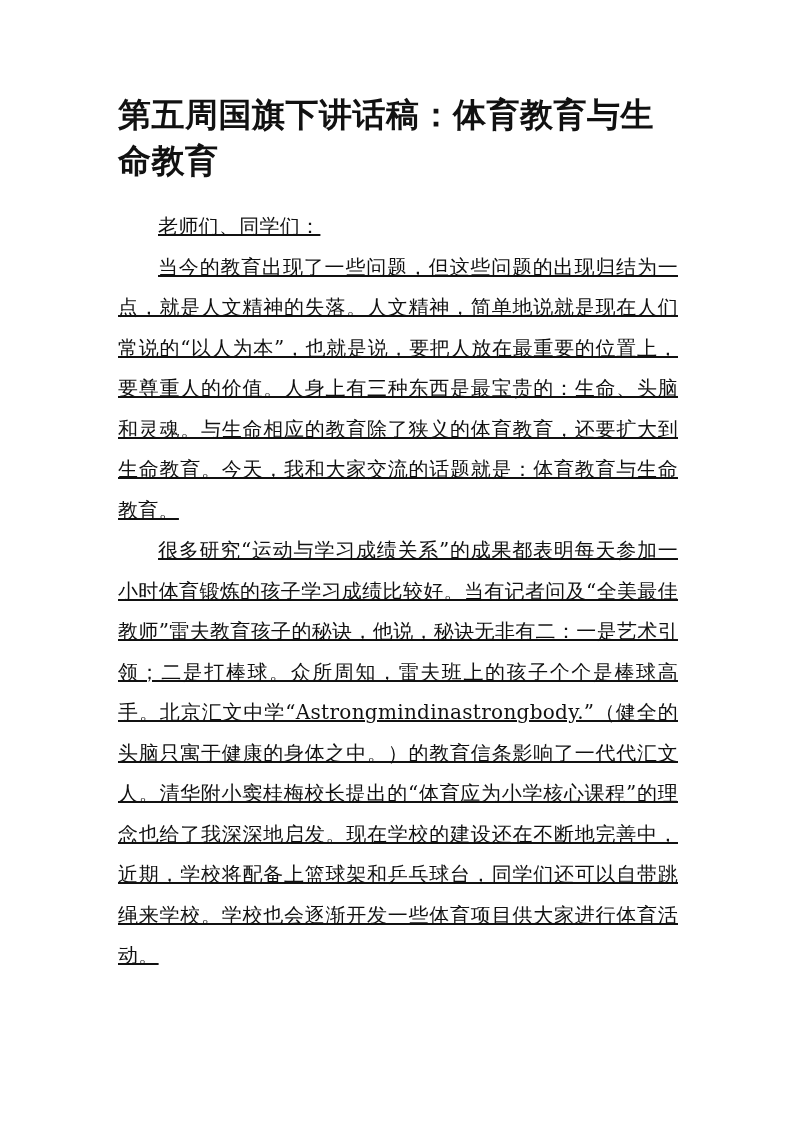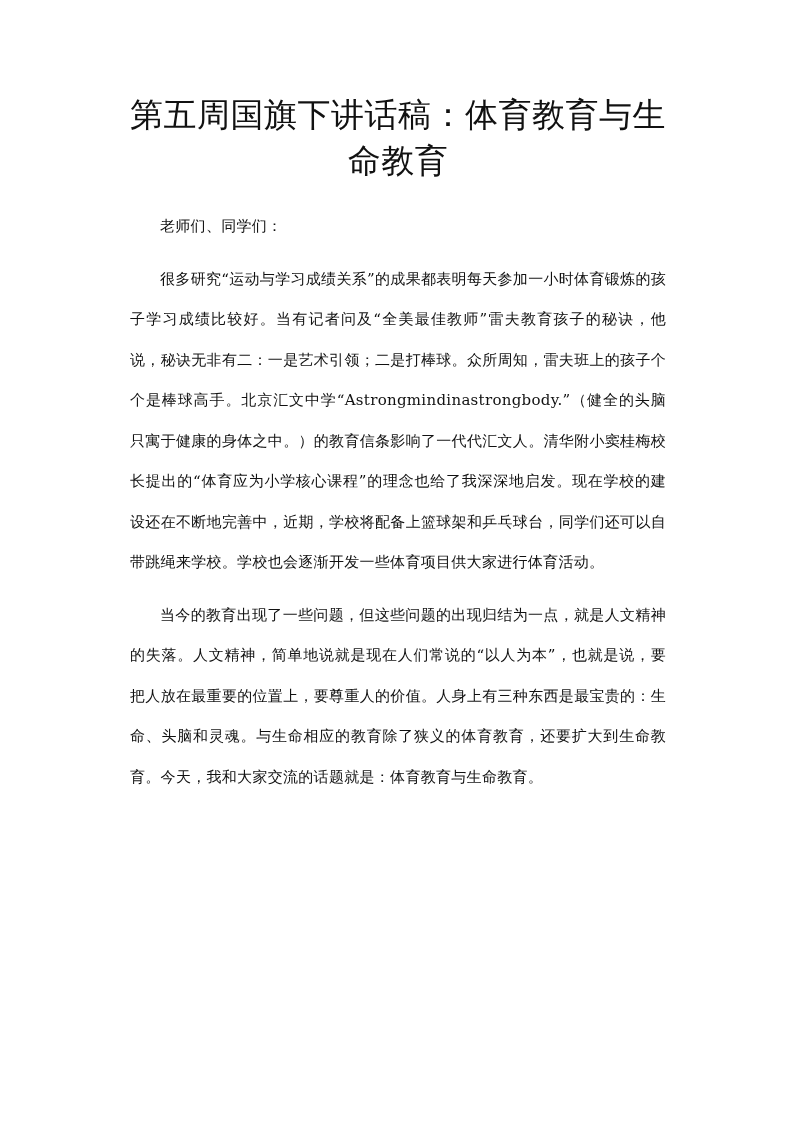--- a/index.html
+++ b/index.html
@@ -3,29 +3,29 @@
 <meta charset="utf-8">
 <style>
   html, body { margin: 0; padding: 0; background: #ffffff; }
   body { width: 794px; height: 1123px; position: relative; overflow: hidden; }
   .page {
     position: absolute; left: 118px; top: 92px; width: 560px;
     color: #111111;
     font-family: "DejaVu Serif", "Liberation Serif", serif;
   }
   .title {
-    text-align: center; font-size: 33px; line-height: 46px;
-    font-weight: normal; margin: 0 0 22px 0; letter-spacing: 0.5px;
+    font-size: 33px; line-height: 46px;
+    font-weight: bold; margin: 0 0 22px 0; letter-spacing: 0.5px;
   }
   .para {
-    font-size: 15px; line-height: 40.5px; margin: 12px;
-    text-align: justify; text-indent: 2em; letter-spacing: 0.3px;
+    font-size: 20px; line-height: 40.5px; margin: 0;
+    text-align: justify; text-indent: 2em; letter-spacing: 0.3px; text-decoration: underline;
   }
 </style>
 </head>
 <body>
 
 <div class="page">
   <h1 class="title">第五周国旗下讲话稿：体育教育与生命教育</h1>
   <p class="para">老师们、同学们：</p>
+  <p class="para">当今的教育出现了一些问题，但这些问题的出现归结为一点，就是人文精神的失落。人文精神，简单地说就是现在人们常说的“以人为本”，也就是说，要把人放在最重要的位置上，要尊重人的价值。人身上有三种东西是最宝贵的：生命、头脑和灵魂。与生命相应的教育除了狭义的体育教育，还要扩大到生命教育。今天，我和大家交流的话题就是：体育教育与生命教育。</p>
   <p class="para">很多研究“运动与学习成绩关系”的成果都表明每天参加一小时体育锻炼的孩子学习成绩比较好。当有记者问及“全美最佳教师”雷夫教育孩子的秘诀，他说，秘诀无非有二：一是艺术引领；二是打棒球。众所周知，雷夫班上的孩子个个是棒球高手。北京汇文中学“Astrongmindinastrongbody.”（健全的头脑只寓于健康的身体之中。）的教育信条影响了一代代汇文人。清华附小窦桂梅校长提出的“体育应为小学核心课程”的理念也给了我深深地启发。现在学校的建设还在不断地完善中，近期，学校将配备上篮球架和乒乓球台，同学们还可以自带跳绳来学校。学校也会逐渐开发一些体育项目供大家进行体育活动。</p>
-  <p class="para">当今的教育出现了一些问题，但这些问题的出现归结为一点，就是人文精神的失落。人文精神，简单地说就是现在人们常说的“以人为本”，也就是说，要把人放在最重要的位置上，要尊重人的价值。人身上有三种东西是最宝贵的：生命、头脑和灵魂。与生命相应的教育除了狭义的体育教育，还要扩大到生命教育。今天，我和大家交流的话题就是：体育教育与生命教育。</p>
 </div>
 
 </body></html>

